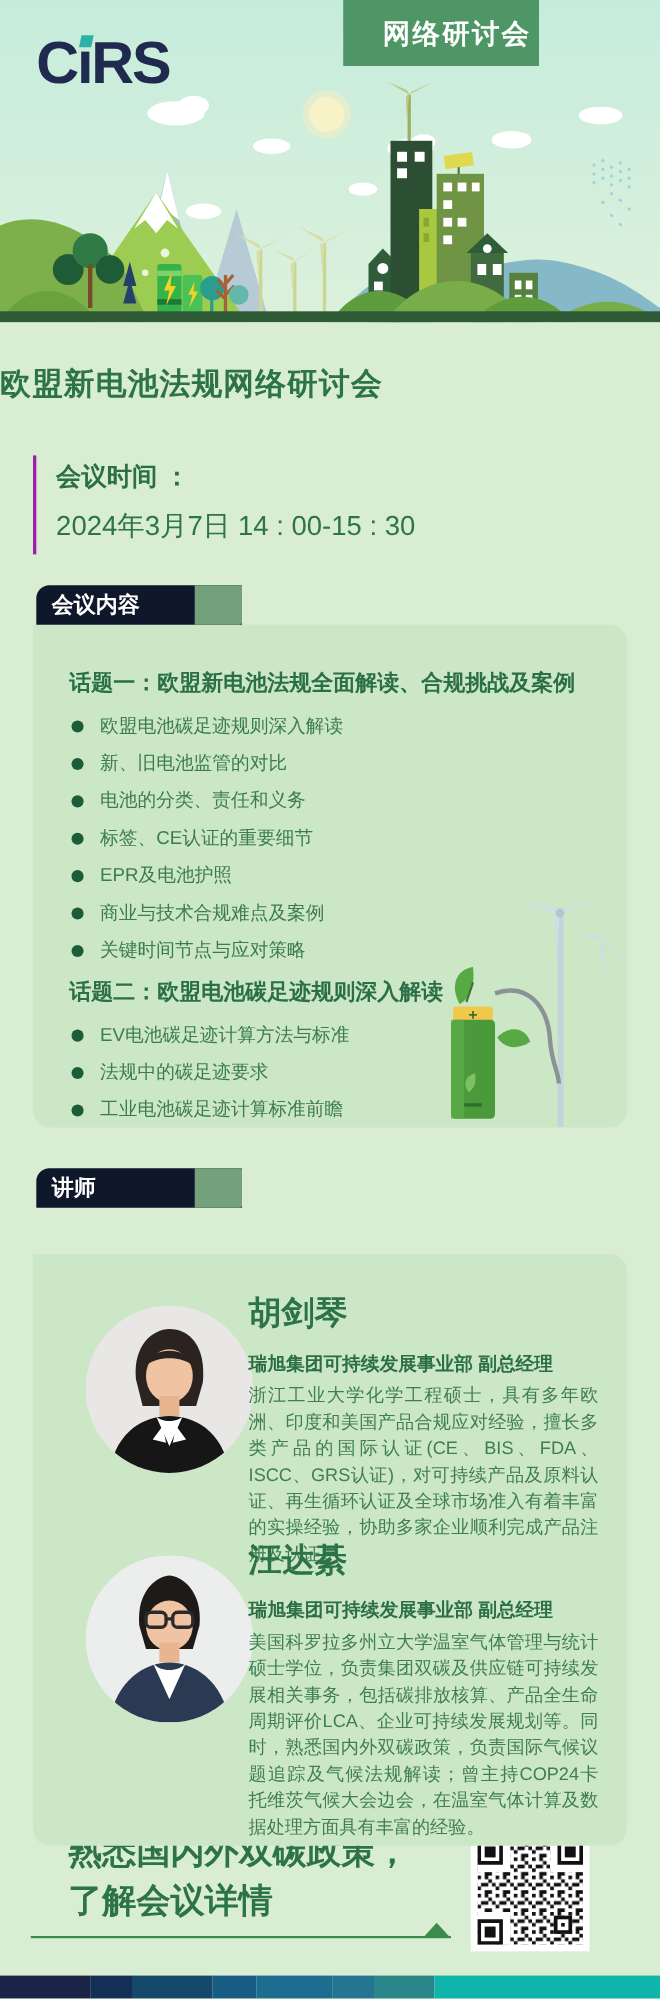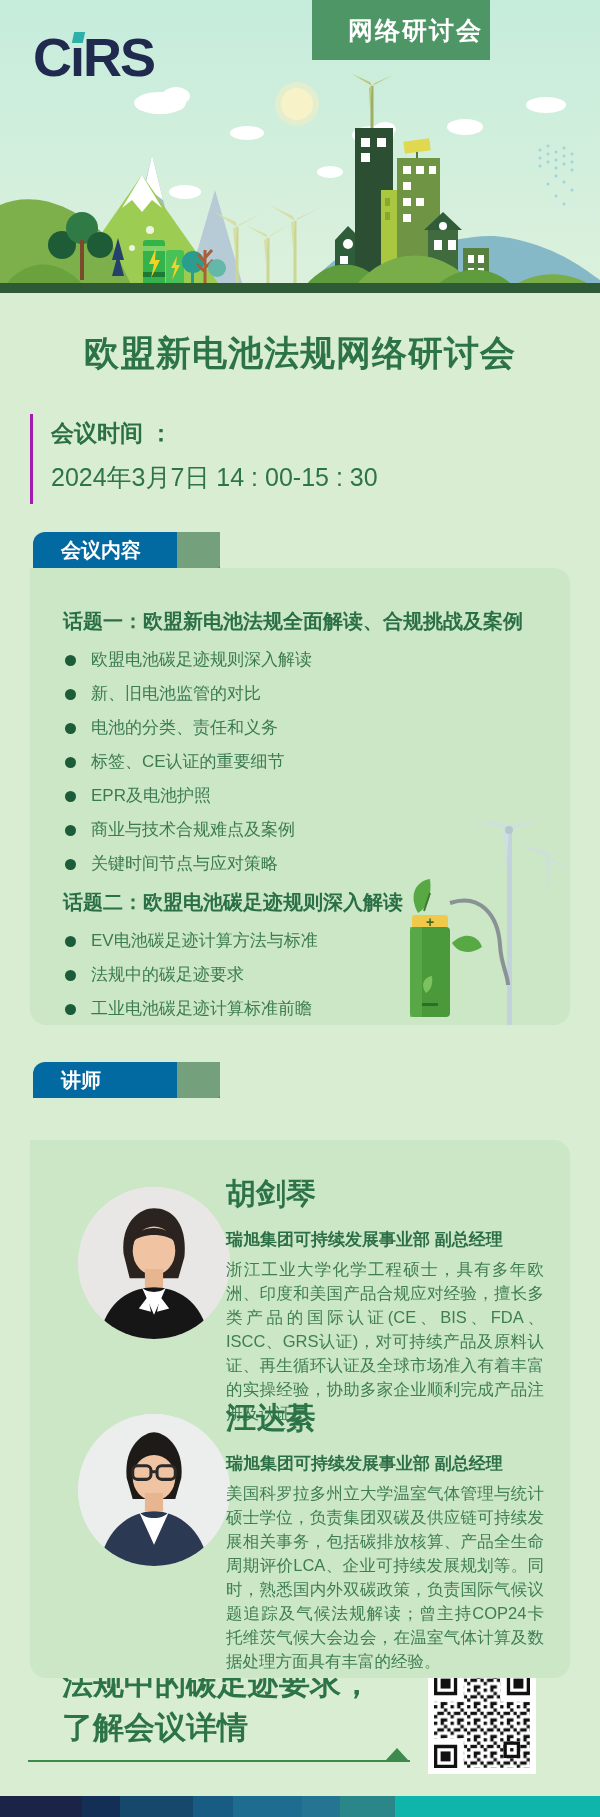--- a/index.html
+++ b/index.html
@@ -13,31 +13,31 @@
   .logo { position:absolute; top:30px; left:33px; font-weight:bold; font-size:54px;
           letter-spacing:-2px; color:#20294e; line-height:1; }
   .logo .i-stem { position:relative; display:inline-block; }
   .logo .i-dot { position:absolute; top:2px; left:3px; width:11px; height:11px;
                  background:#2cb0a8; transform:skewX(-12deg); }
   .badge { position:absolute; top:0; left:312px; width:178px; height:60px; background:#4e9666;
            color:#ffffff; font-size:25px; font-weight:bold; display:flex; align-items:center;
            justify-content:center; letter-spacing:2px;padding-left:29px; }
 
   
-  .main-title { position:absolute; top:330px; left:0; width:600px; text-align:center;
-                font-size:35px; font-weight:bold; color:#2c7347; letter-spacing:1px; }
+  .main-title { position:absolute; top:330px; left:0; width:600px; 
+                font-size:28px; font-weight:bold; color:#2c7347; letter-spacing:1px; }
   .time-block { position:absolute; top:414px; left:30px; border-left:3px solid #a21caf;
                 padding:4px 0 10px 18px; }
   .time-label { font-size:23px; font-weight:bold; color:#2b7044; }
   .time-value { font-size:25px; color:#2d7446; margin-top:12px; }
 
   
-  .tab { position:absolute; left:33px; width:187px; height:36px; background:#0369a1;
+  .tab { position:absolute; left:33px; width:187px; height:36px; background:#0f172a;
          border-top-left-radius:12px; color:#fff; font-size:20px; font-weight:bold;
-         line-height:36px; padding-left:28px; z-index:3; }
+         line-height:36px; padding-left:14px; z-index:3; }
   .tab .tab-light { position:absolute; right:0; top:0; width:43px; height:36px;
                     background:#74a07c; border-bottom-right-radius:2px; }
   .tab-agenda { top:532px; }
   .tab-speakers { top:1062px; }
 
   
   .panel { position:absolute; left:30px; width:540px; background:#cbe7c6;
            border-radius:0 16px 16px 16px; z-index:2; }
   .panel-agenda { top:568px; height:457px; padding:40px 18px 0 33px; overflow:hidden; }
   .panel-speakers { top:1140px; height:538px; }
@@ -339,21 +339,21 @@
       </svg>
     </div>
     <div class="speaker-text text-2">
       <div class="speaker-name">汪达綦</div>
       <div class="speaker-title">瑞旭集团可持续发展事业部 副总经理</div>
       <div class="speaker-bio">美国科罗拉多州立大学温室气体管理与统计硕士学位，负责集团双碳及供应链可持续发展相关事务，包括碳排放核算、产品全生命周期评价LCA、企业可持续发展规划等。同时，熟悉国内外双碳政策，负责国际气候议题追踪及气候法规解读；曾主持COP24卡托维茨气候大会边会，在温室气体计算及数据处理方面具有丰富的经验。</div>
     </div>
   </div>
 
   <div class="cta-text">
-    <div>法规中的碳足迹要求，</div>
+    <div>熟悉国内外双碳政策，</div>
     <div>了解会议详情</div>
   </div>
   <div class="cta-line">
       <span class="tri"></span>
     </div>
 
   <div class="qr">
     <svg viewBox="0 0 29 29">
       <defs>
         <pattern id="qrp" width="5" height="5" patternUnits="userSpaceOnUse">

